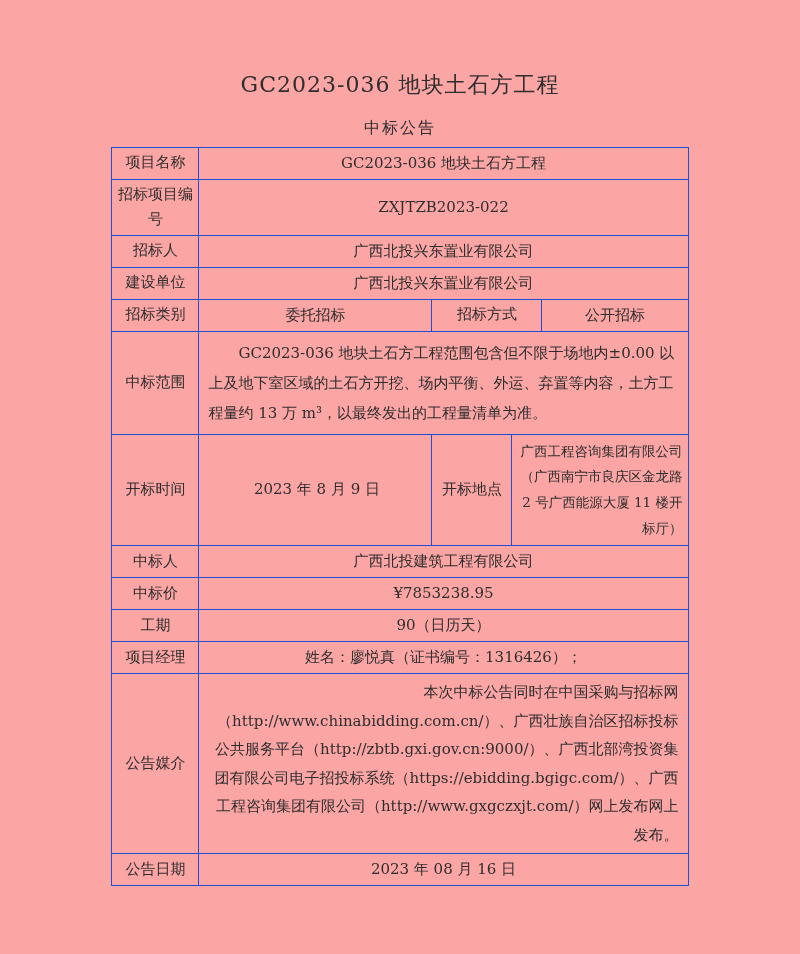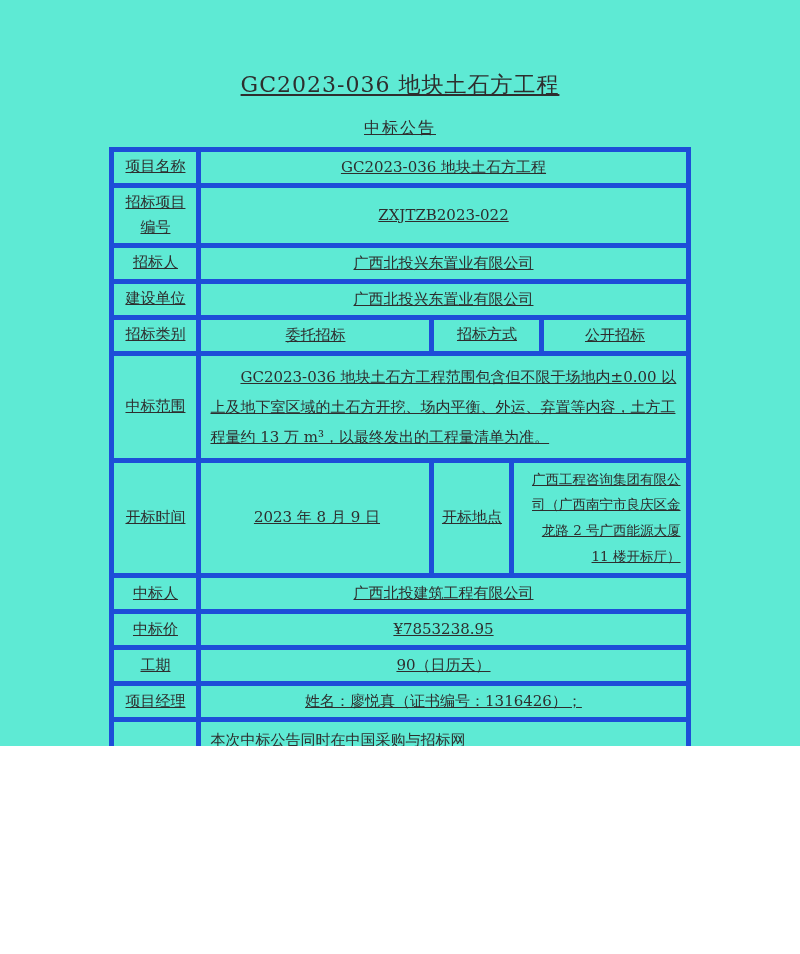--- a/index.html
+++ b/index.html
@@ -3,26 +3,25 @@
 <meta charset="utf-8">
 <style>
   html, body {
     margin: 0;
     padding: 0;
     background: #ffffff;
     width: 800px;
   }
   .page {
     width: 800px;
-    height: 746px;
-    background: #5eead4;
+    height: 954px;
+    background: #fca5a5;
     font-family: "DejaVu Serif", "Liberation Serif", serif;
     color: #2e2e2e;
     overflow: hidden;
-    text-decoration: underline;
   }
   .title1 {
     margin: 0;
     padding-top: 72px;
     text-align: center;
     font-size: 22px;
     font-weight: normal;
     letter-spacing: 1px;
     line-height: 1.2;
   }
@@ -37,41 +36,41 @@
   }
   table.doc-table {
     border-collapse: collapse;
     table-layout: fixed;
     width: 576px;
     margin: 9px auto 0 auto;
     font-size: 15px;
     color: #2e2e2e;
   }
   .doc-table td {
-    border: 5px solid #1d4ed8;
+    border: 1px solid #1d4ed8;
     text-align: center;
     vertical-align: middle;
     padding: 2px 6px;
     line-height: 1.8;
     overflow: hidden;
     word-break: break-word;
   }
   .doc-table td.lbl {
     text-align: center;
     line-height: 1.7;
     padding: 2px 4px;
   }
   td.scope-cell {
     text-align: left;
     text-indent: 2em;
     padding: 6px 9px 6px 9px;
     line-height: 2.0;
   }
   td.media-cell {
-    text-align: left;
+    text-align: right;
     white-space: pre-line;
     padding: 4px 9px;
     line-height: 1.9;
   }
   td.time-cell {
     text-align: center;
     padding-left: 9px;
   }
   td.place-cell {
     text-align: right;

